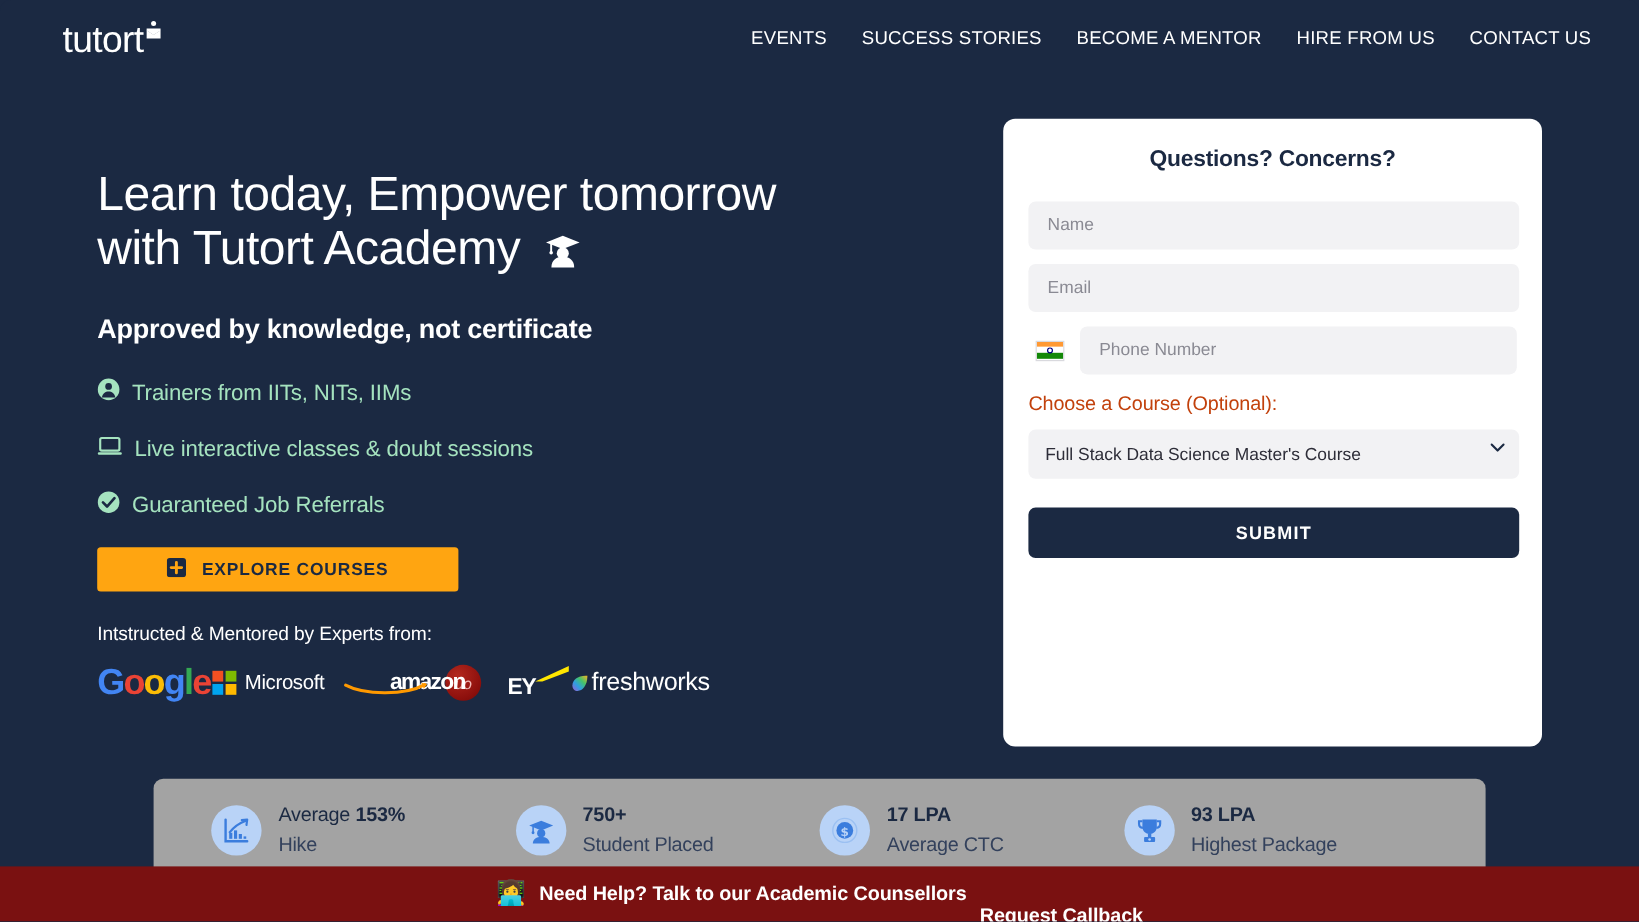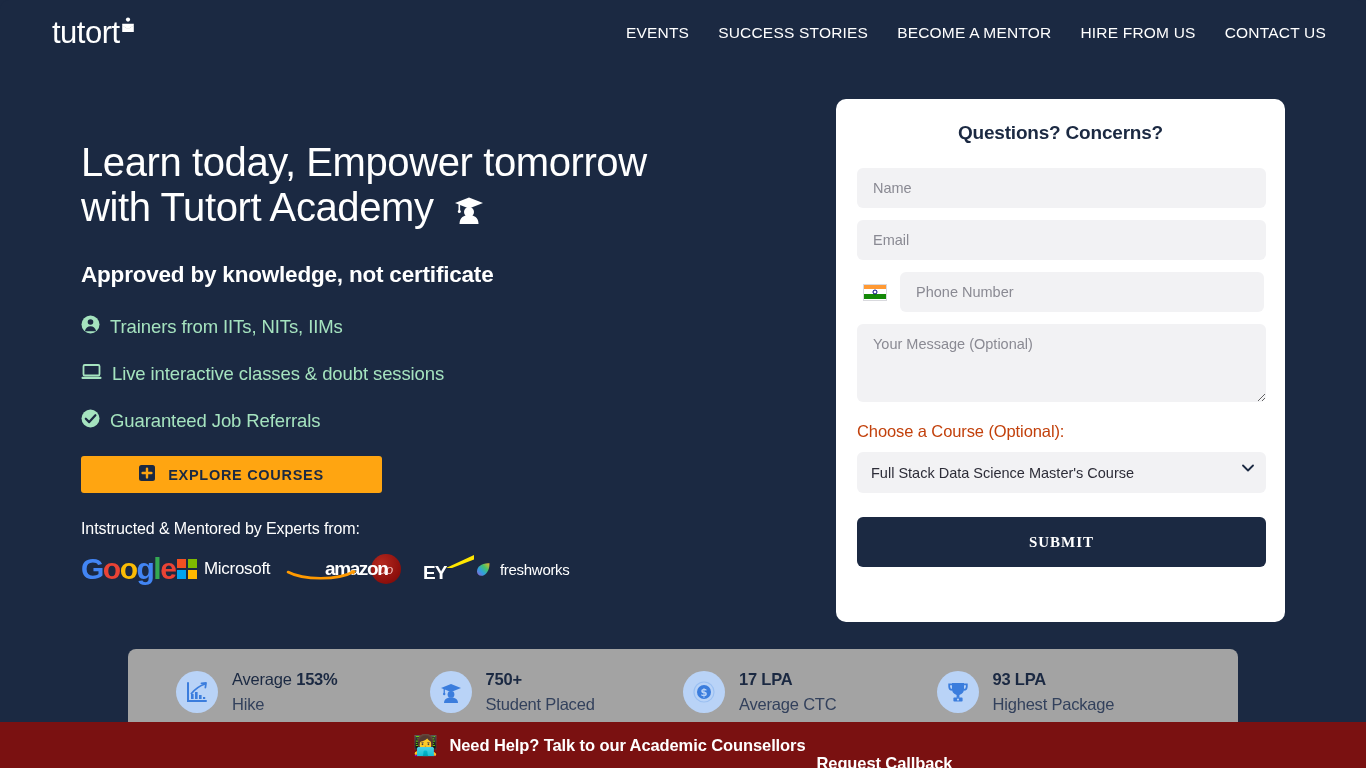--- a/index.html
+++ b/index.html
@@ -81,21 +81,21 @@
     background: radial-gradient(circle at 35% 30%, #b3281e 0%, #8c0f0c 70%, #6d0a08 100%);
     display: flex; align-items: center; justify-content: center;
     color: #f0b9b5; font-size: 13px; font-style: italic; letter-spacing: -0.5px;
   }
 
   .ey-wrap { position: relative; width: 44px; height: 30px; }
   .ey-text { position: absolute; left: 3px; bottom: 0; color: #fff; font-size: 19px; font-weight: 700; letter-spacing: -1px; }
   .ey-slash { position: absolute; right: 0; top: 1px; }
 
   .fw-leaf { width: 15px; height: 15px; }
-  .fw-text { color: #fff; font-size: 15px; margin-left: 9px; letter-spacing: -0.3px; }
+  .fw-text { color: #fff; font-size: 21px; margin-left: 2px; letter-spacing: -0.3px; }
 
   
   .form-card {
     position: absolute; left: 836px; top: 99px; width: 449px; height: 523px;
     background: #ffffff; border-radius: 10px; padding: 21px 21px 0 21px;
   }
   .form-title, .form-sub {
     text-align: center; color: #1b2942; font-weight: 700; letter-spacing: -0.2px;
   }
   .form-title { font-size: 19px; line-height: 26px; }
@@ -146,24 +146,24 @@
     width: 409px; height: 41px; margin-top: 11px;
     background: #f2f2f4; border: none; border-radius: 6px;
     padding: 0 14px; font-size: 14.5px; color: #2d2d38;
     font-family: "Liberation Sans", sans-serif;
     appearance: none; -webkit-appearance: none; cursor: pointer;
   }
   .select-wrap { position: relative; width: 409px; }
   .select-chevron { position: absolute; right: 12px; top: 17px; pointer-events: none; }
 
   .submit-btn {
-    width: 409px; height: 50px; margin-top: 24px;
+    width: 409px; height: 42px; margin-top: 24px;
     background: #1b2942; border: none; border-radius: 6px;
     color: #ffffff; font-size: 15px; font-weight: 700; letter-spacing: 1px;
-    cursor: pointer; font-family: Liberation Serif, serif;
+    cursor: pointer; font-family: Liberation Sans, sans-serif;
   }
 
   
   .stats {
     position: absolute; left: 128px; top: 649px; width: 1110px; height: 86px;
     background: #a3a3a3; border-radius: 8px;
     display: flex; align-items: center; padding: 0 48px; gap: 0;
   }
   .stat { display: flex; align-items: center; gap: 14px; width: 25%; }
   .stat-ico {
@@ -335,21 +335,20 @@
         <span class="flag">
           <span class="s1"></span>
             <span class="s2"></span>
             <span class="s3"></span>
           <span class="chakra"></span>
         </span>
       </button>
       <input class="phone-input" type="tel" placeholder="Phone Number" style="">
     </div>
 
-    <textarea class="msg-area" placeholder="Your Message (Optional)" style=""></textarea>
 
     <div class="choose-label">Choose a Course (Optional):</div>
 
     <div class="select-wrap">
       <select class="course-select">
         <option>Full Stack Data Science Master's Course</option>
       </select>
       <span class="select-chevron">
         <svg width="12" height="8" viewBox="0 0 12 8">
           <path d="M1 1.5 L6 6.5 L11 1.5" fill="none" stroke="#1b2942" stroke-width="1.8" stroke-linecap="round" stroke-linejoin="round"></path>

